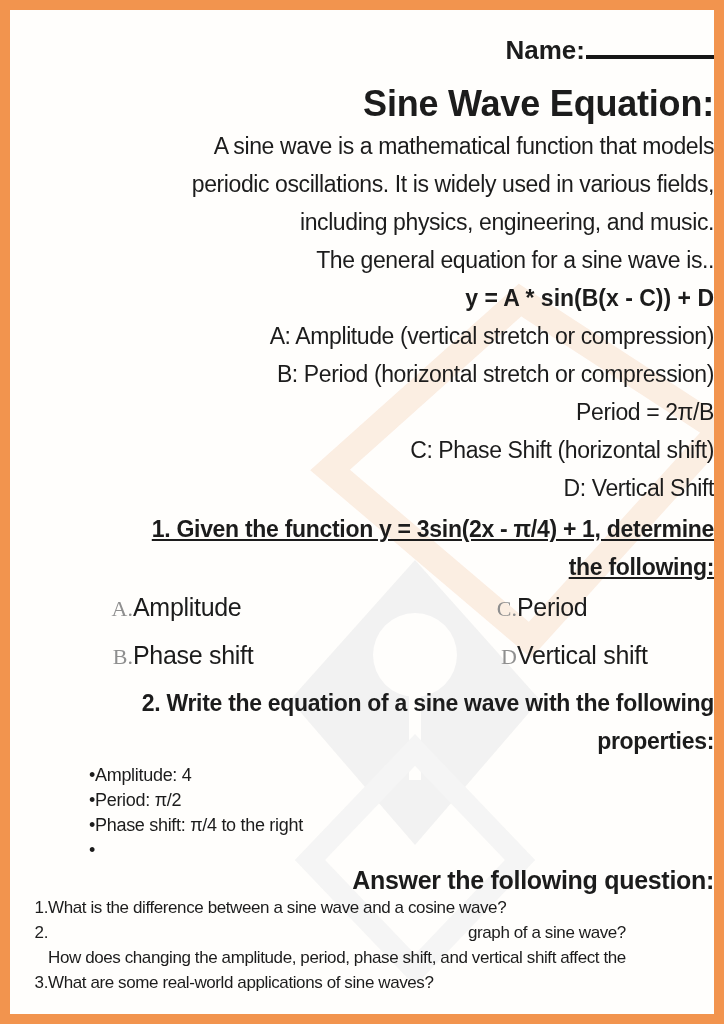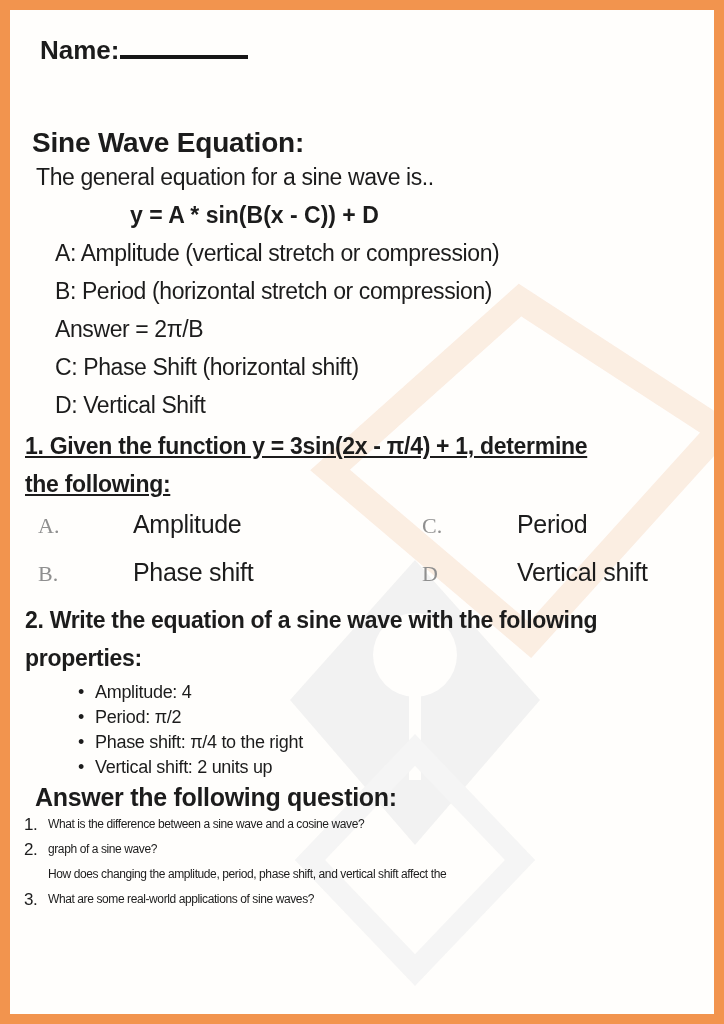--- a/index.html
+++ b/index.html
@@ -4,26 +4,26 @@
 <style>
   * { margin:0; padding:0; box-sizing:border-box; }
   html,body { width:724px; height:1024px; }
   body { font-family:"Liberation Sans", sans-serif; color:#1c1c1c; background:#ffffff; }
 
   .page {
     position:relative; width:724px; height:1024px;
     border:10px solid #f2944e; background:#fffefc; overflow:hidden;
   }
   .watermark { position:absolute; left:0; top:0; z-index:0; pointer-events:none; }
-  .content  { position:relative; z-index:1; }
+  .content  { position:relative; z-index:1;text-align:right; }
 
   .name-row { margin:25px 0 0 30px; font-size:26px; font-weight:700; line-height:30px; }
   .name-blank { display:inline-block; width:128px; height:24px; border-bottom:4px solid #161616; margin-left:1px; }
 
-  .doc-title { margin:63px 0 0 22px; font-size:28px; font-weight:700; line-height:30px; letter-spacing:-0.2px; }
+  .doc-title { margin:24px 0 0 22px; font-size:36px; font-weight:700; line-height:30px; letter-spacing:-0.2px; }
 
   .line23 { font-size:23px; line-height:38px; white-space:nowrap; letter-spacing:-0.4px; }
 
   .intro-body   { margin:8px 0 0 42px; }
   .general-line { margin-left:26px; }
   .equation-line{ margin-left:120px; font-weight:700; letter-spacing:0; }
   .definitions  { margin-left:45px; }
 
   .q-prompt { margin-left:15px; }
   .q1-prompt { margin-top:3px;text-decoration:underline; }
@@ -39,21 +39,21 @@
 
   .bullet-list { margin:3px 0 0 68px; }
   .bullet-item { display:flex; font-size:18px; line-height:25px; letter-spacing:-0.3px; white-space:nowrap; }
   .bullet-item .marker { width:17px; flex:0 0 auto; }
 
   .answer-heading { margin:2px 0 0 25px; font-size:25px; font-weight:700; line-height:30px; letter-spacing:-0.3px; }
 
   .qa-list { margin:0 0 0 14px; }
   .qa-item { display:flex; align-items:flex-start; }
   .qa-item .num { width:24px; flex:0 0 auto; font-size:17px; line-height:25px; letter-spacing:-0.4px; }
-  .qa-text .qline { font-size:12px; line-height:25px; letter-spacing:-0.4px; white-space:nowrap; }
+  .qa-text .qline { font-size:17px; line-height:25px; letter-spacing:-0.4px; white-space:nowrap; }
 </style>
 </head>
 <body>
 
 <div class="page">
 
   <svg class="watermark" width="704" height="1004" viewBox="0 0 704 1004" aria-hidden="true">
     <g opacity="0.8">
       <path d="M 320,460 L 510,290 L 710,420 L 520,630 Z" fill="none" stroke="#f7ddc9" stroke-width="26" opacity="0.65"></path>
       <path d="M 405,550 L 530,690 L 405,835 L 280,690 Z" fill="#efefef"></path>
@@ -64,29 +64,34 @@
   </svg>
 
   <div class="content">
 
     <div class="name-row">
       <span>Name:</span><span class="name-blank"></span>
     </div>
 
     <div class="doc-title">Sine Wave Equation:</div>
 
+    <div class="intro-body">
+      <div class="line23">A sine wave is a mathematical function that models</div>
+      <div class="line23">periodic oscillations. It is widely used in various fields,</div>
+      <div class="line23">including physics, engineering, and music.</div>
+    </div>
 
     <div class="line23 general-line">The general equation for a sine wave is..</div>
 
     <div class="line23 equation-line">y = A * sin(B(x - C)) + D</div>
 
     <div class="definitions">
       <div class="line23">A: Amplitude (vertical stretch or compression)</div>
       <div class="line23">B: Period (horizontal stretch or compression)</div>
-      <div class="line23">Answer = 2π/B</div>
+      <div class="line23">Period = 2π/B</div>
       <div class="line23">C: Phase Shift (horizontal shift)</div>
       <div class="line23">D: Vertical Shift</div>
     </div>
 
     <div class="q-prompt q1-prompt">
       <div class="line23">1. Given the function y = 3sin(2x - π/4) + 1, determine</div>
       <div class="line23">the following:</div>
     </div>
 
     <div class="options-grid">
@@ -121,21 +126,20 @@
       <div class="bullet-item">
         <span class="marker">•</span>
         <span>Period: π/2</span>
       </div>
       <div class="bullet-item">
         <span class="marker">•</span>
         <span>Phase shift: π/4 to the right</span>
       </div>
       <div class="bullet-item">
         <span class="marker">•</span>
-        <span>Vertical shift: 2 units up</span>
       </div>
     </div>
 
     <div class="answer-heading">Answer the following question:</div>
 
     <div class="qa-list">
       <div class="qa-item">
         <span class="num">1.</span>
         <span class="qa-text">
           <span class="qline">What is the difference between a sine wave and a cosine wave?</span>

